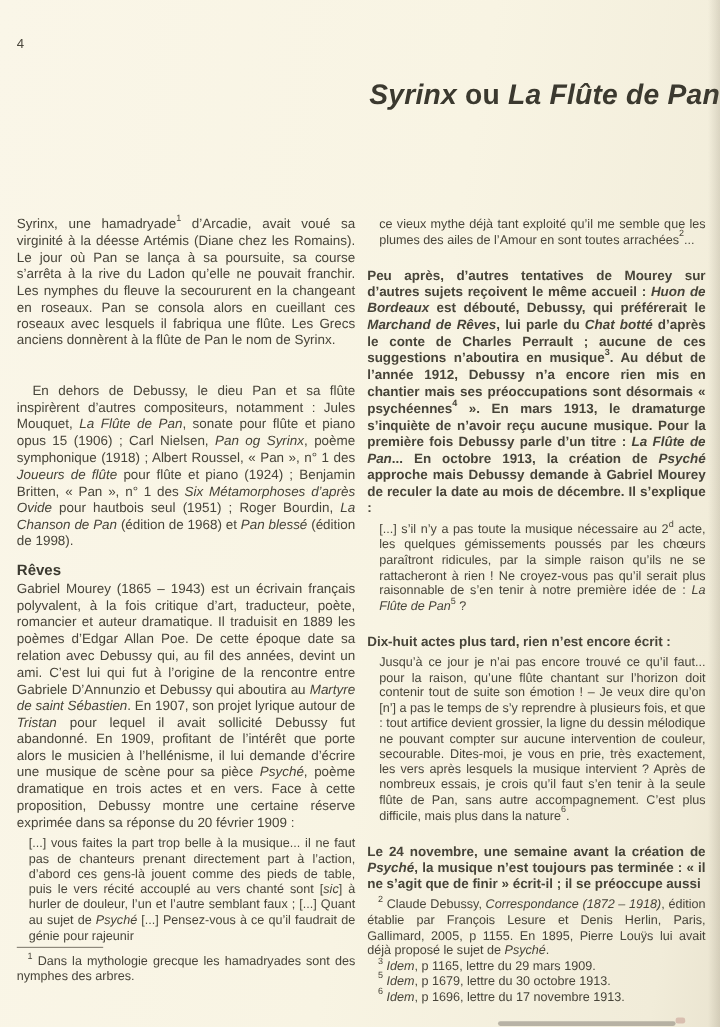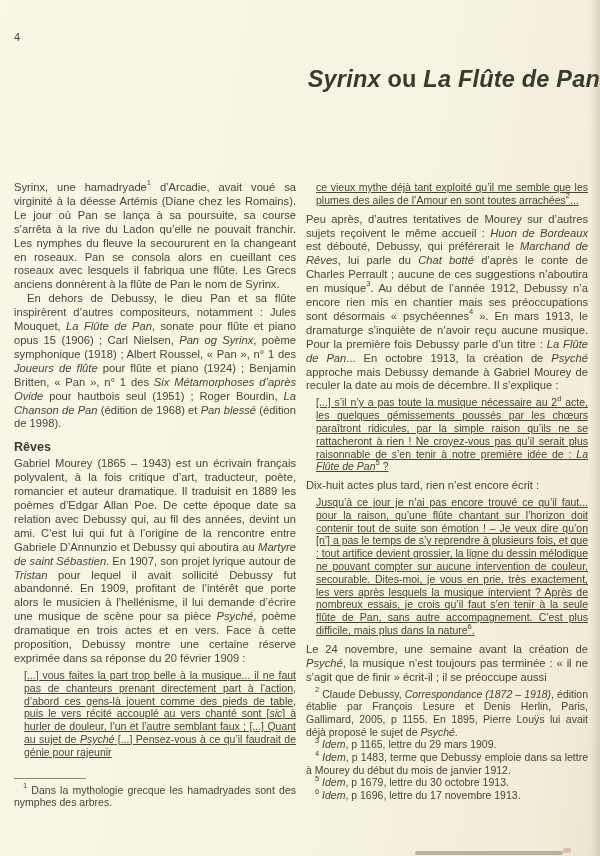--- a/index.html
+++ b/index.html
@@ -45,32 +45,31 @@
   }
   .col {
     width: 282px; min-width: 282px;
     display: flex; flex-direction: column;
   }
   p { margin: 0; }
   .body {
     font-size: 11.2px; line-height: 13.9px;
     text-align: justify;
   }
-  .indent { text-indent: 13px; }
+  .indent { text-indent: 13px; margin-top: 28px; }
   .subhead {
     margin: 9px 0 3px 0;
     font-size: 12.5px; font-weight: bold; color: #3b392f;
   }
   .quote {
     margin: 3px 0 3px 10px;
     font-size: 10.5px; line-height: 12.8px;
     text-align: justify;
-    text-decoration: underline;
   }
-  .spaced { margin-top: 3px; }
+  .spaced { margin-top: 14px; font-weight: bold; }
   .footnotes-left { margin-top: auto; padding-bottom: 30px; }
   .footnotes-right { margin-top: 3px; }
   .fn {
     font-size: 10.5px; line-height: 12.7px;
     text-align: justify; text-indent: 9px;
   }
   .fn-rule {
     width: 72px; height: 0;
     border-top: 1px solid #8d887b;
     margin: 0 0 5px 0;
@@ -107,21 +106,20 @@
     <div class="col">
       <blockquote class="quote" style="margin-top:0">ce vieux mythe déjà tant exploité qu’il me semble que les plumes des ailes de l’Amour en sont toutes arrachées<sup>2</sup>...</blockquote>
       <p class="body spaced">Peu après, d’autres tentatives de Mourey sur d’autres sujets reçoivent le même accueil : <i>Huon de Bordeaux</i> est débouté, Debussy, qui préférerait le <i>Marchand de Rêves</i>, lui parle du <i>Chat botté</i> d’après le conte de Charles Perrault ; aucune de ces suggestions n’aboutira en musique<sup>3</sup>. Au début de l’année 1912, Debussy n’a encore rien mis en chantier mais ses préoccupations sont désormais « psychéennes<sup>4</sup> ». En mars 1913, le dramaturge s’inquiète de n’avoir reçu aucune musique. Pour la première fois Debussy parle d’un titre : <i>La Flûte de Pan</i>... En octobre 1913, la création de <i>Psyché</i> approche mais Debussy demande à Gabriel Mourey de reculer la date au mois de décembre. Il s’explique :</p>
       <blockquote class="quote">[...] s’il n’y a pas toute la musique nécessaire au 2<sup>d</sup> acte, les quelques gémissements poussés par les chœurs paraîtront ridicules, par la simple raison qu’ils ne se rattacheront à rien ! Ne croyez-vous pas qu’il serait plus raisonnable de s’en tenir à notre première idée de : <i>La Flûte de Pan</i><sup>5</sup> ?</blockquote>
       <p class="body spaced">Dix-huit actes plus tard, rien n’est encore écrit :</p>
       <blockquote class="quote">Jusqu’à ce jour je n’ai pas encore trouvé ce qu’il faut... pour la raison, qu’une flûte chantant sur l’horizon doit contenir tout de suite son émotion ! – Je veux dire qu’on [n’] a pas le temps de s’y reprendre à plusieurs fois, et que : tout artifice devient grossier, la ligne du dessin mélodique ne pouvant compter sur aucune intervention de couleur, secourable. Dites-moi, je vous en prie, très exactement, les vers après lesquels la musique intervient ? Après de nombreux essais, je crois qu’il faut s’en tenir à la seule flûte de Pan, sans autre accompagnement. C’est plus difficile, mais plus dans la nature<sup>6</sup>.</blockquote>
       <p class="body spaced">Le 24 novembre, une semaine avant la création de <i>Psyché</i>, la musique n’est toujours pas terminée : « il ne s’agit que de finir » écrit-il ; il se préoccupe aussi</p>
       <div class="footnotes-right">
         <p class="fn"><sup>2</sup> Claude Debussy, <i>Correspondance (1872 – 1918)</i>, édition établie par François Lesure et Denis Herlin, Paris, Gallimard, 2005, p 1155. En 1895, Pierre Louÿs lui avait déjà proposé le sujet de <i>Psyché</i>.</p>
         <p class="fn"><sup>3</sup> <i>Idem</i>, p 1165, lettre du 29 mars 1909.</p>
-        <p class="fn"><sup>4</sup> <i>Idem</i>, p 1483, terme que Debussy emploie dans sa lettre à Mourey du début du mois de janvier 1912.</p>
         <p class="fn"><sup>5</sup> <i>Idem</i>, p 1679, lettre du 30 octobre 1913.</p>
         <p class="fn"><sup>6</sup> <i>Idem</i>, p 1696, lettre du 17 novembre 1913.</p>
       </div>
     </div>
 
   </div>
 
   <div class="edge-shadow-right"></div>
   <div class="scan-smudge"></div>
   <div class="scan-mark"></div>

